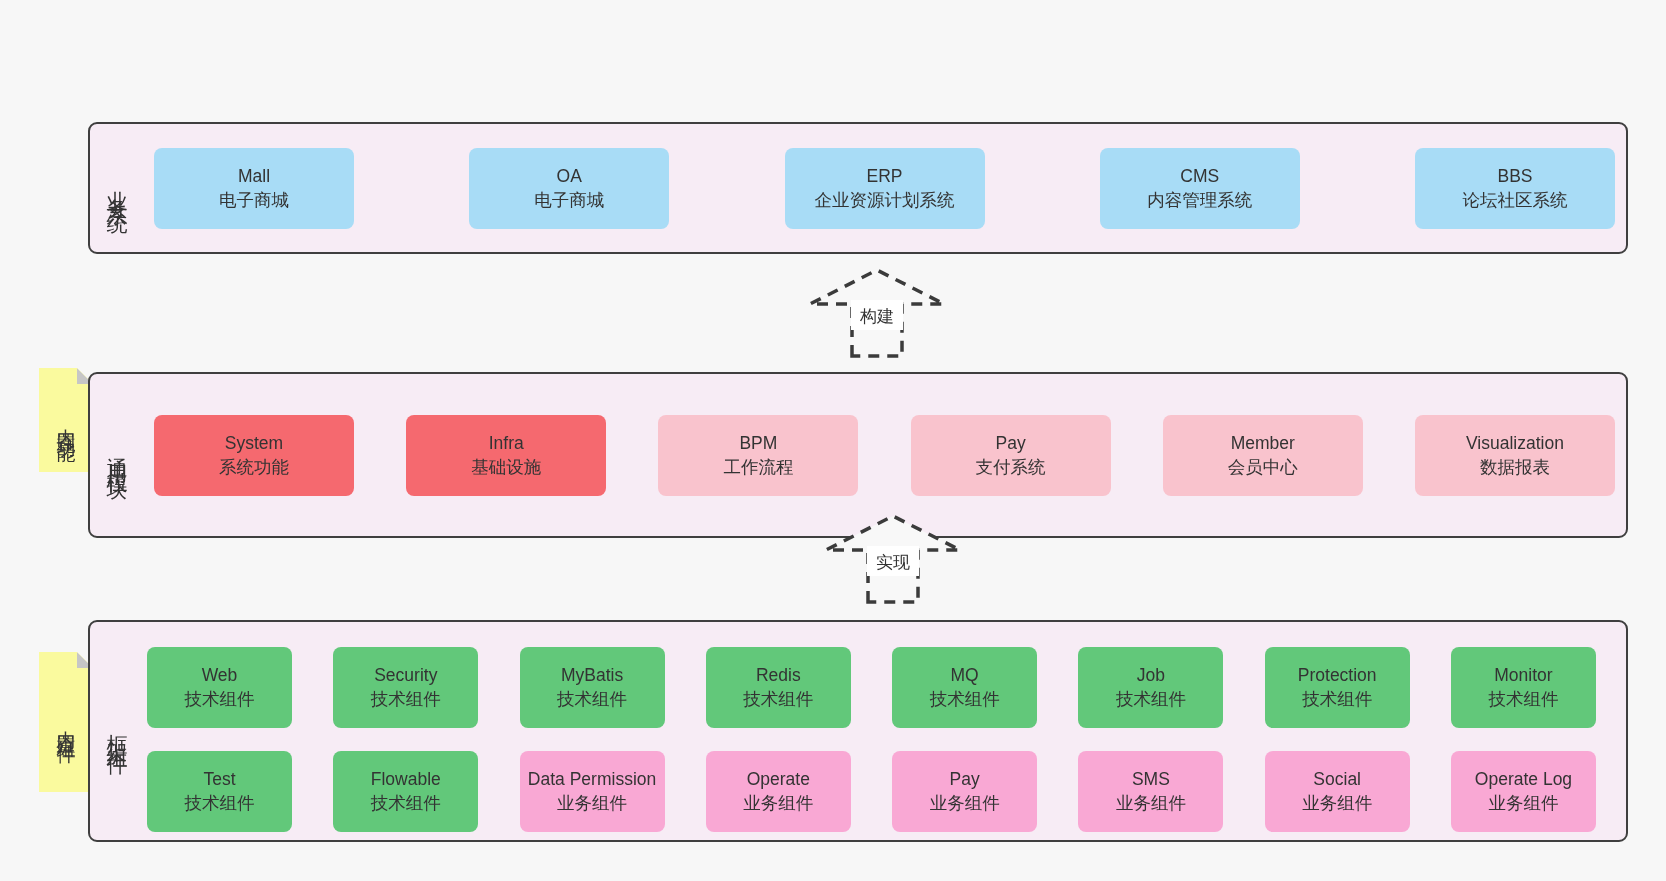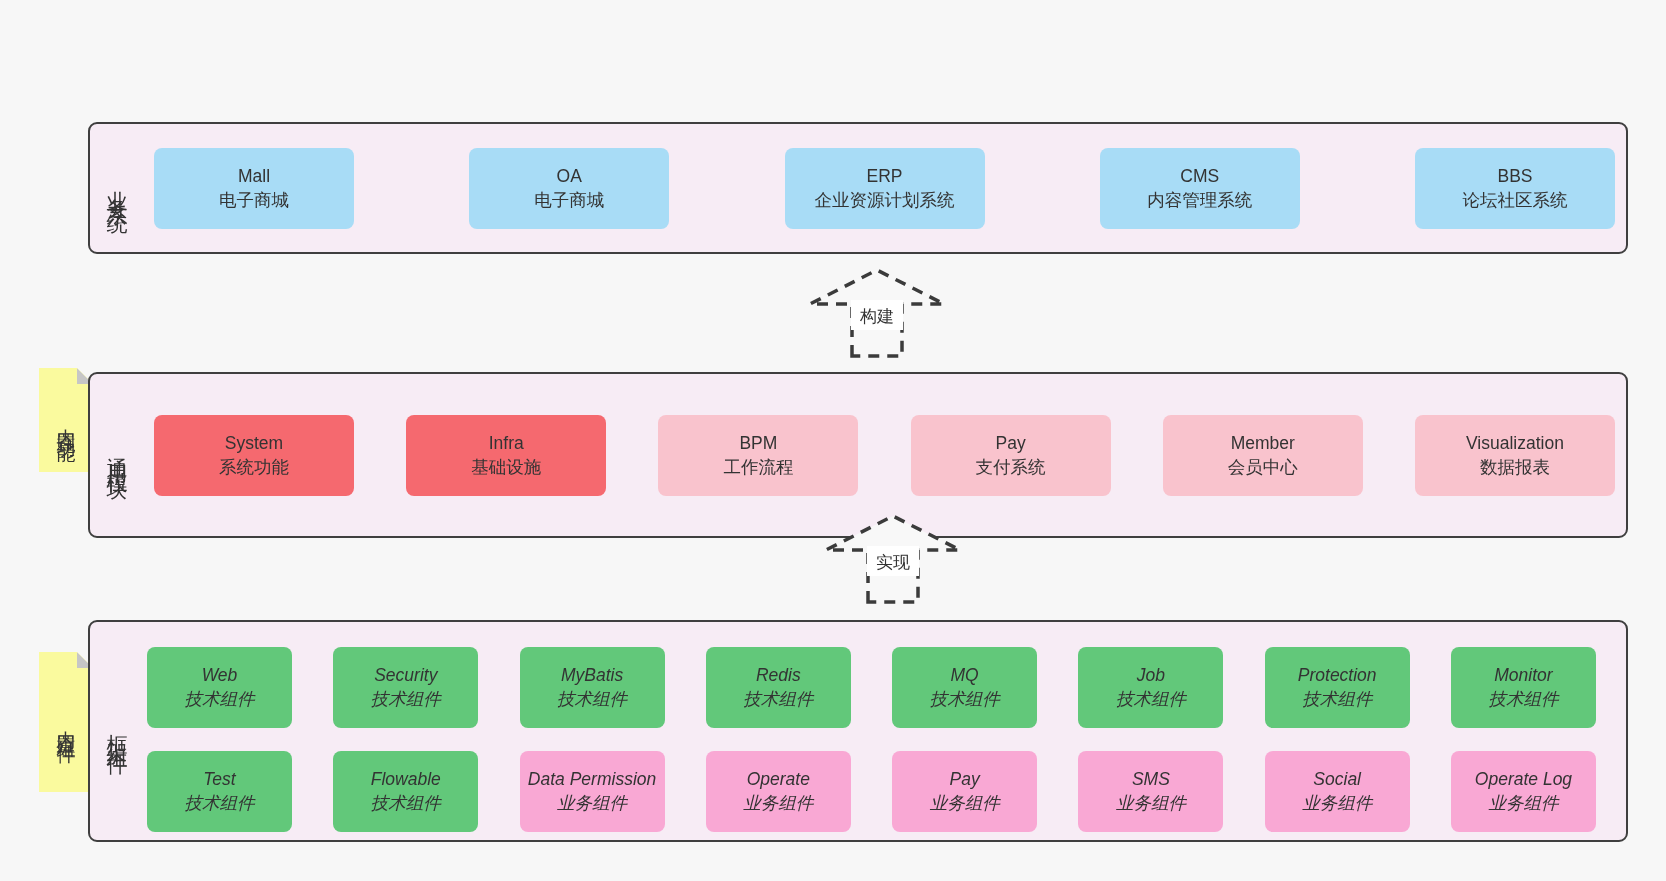--- a/index.html
+++ b/index.html
@@ -53,21 +53,21 @@
     flex-direction: column;
     justify-content: center;
   }
   .row {
     display: flex;
     justify-content: space-between;
     align-items: stretch;
   }
   .layer-1 .layer-rows, .layer-2 .layer-rows { padding: 0 11px 0 10px; }
   .layer-1 .box, .layer-2 .box { width: 200px; height: 81px; }
-  .layer-3 .layer-rows { padding: 16px 30px 0 3px; gap: 23px; font-style: italic; }
+  .layer-3 .layer-rows { padding: 16px 30px 0 3px; gap: 23px; }
   .layer-3 .box { width: 145px; height: 81px; }
 
   .box {
     box-sizing: border-box;
     border-radius: 8px;
     display: flex;
     flex-direction: column;
     justify-content: center;
     align-items: center;
     text-align: center;

